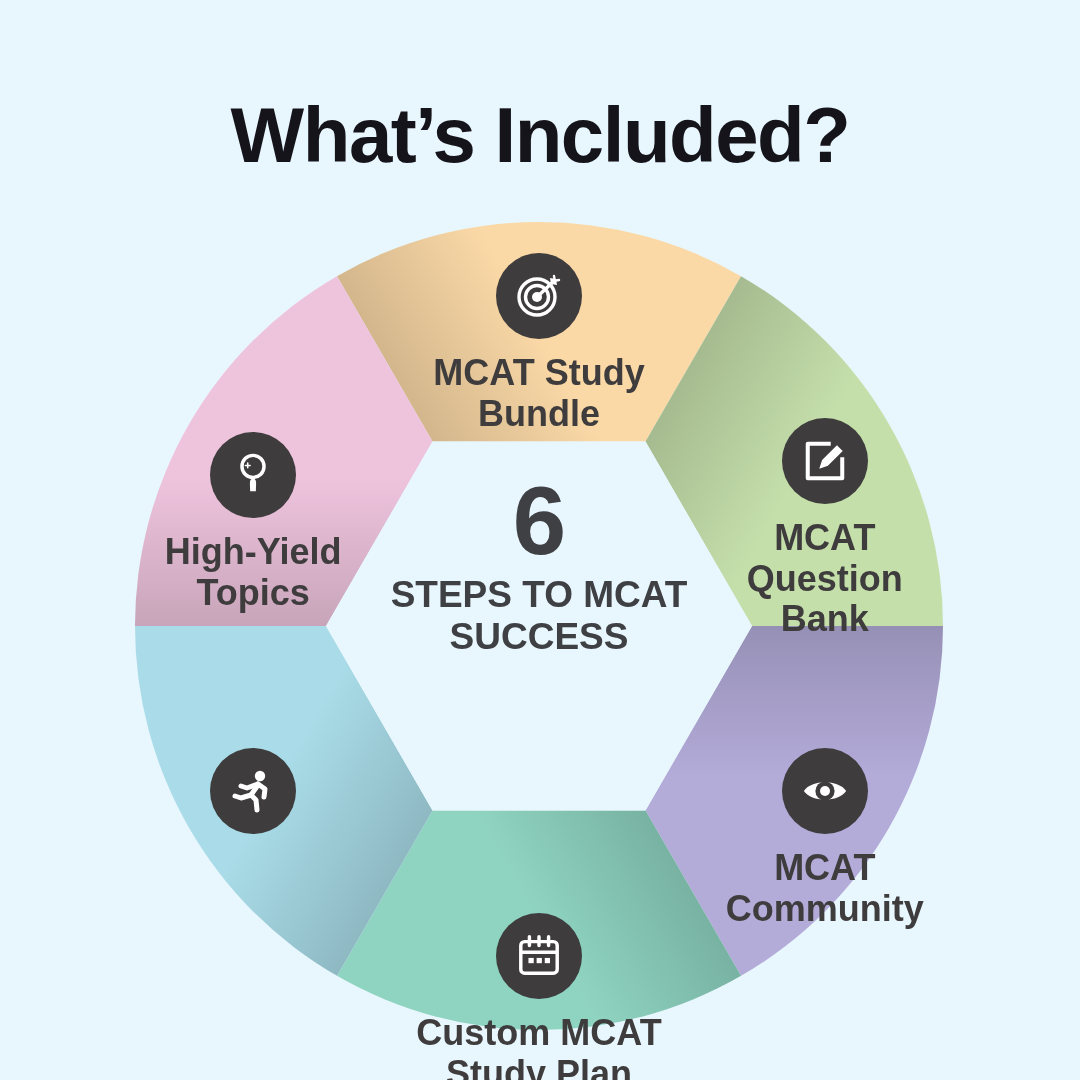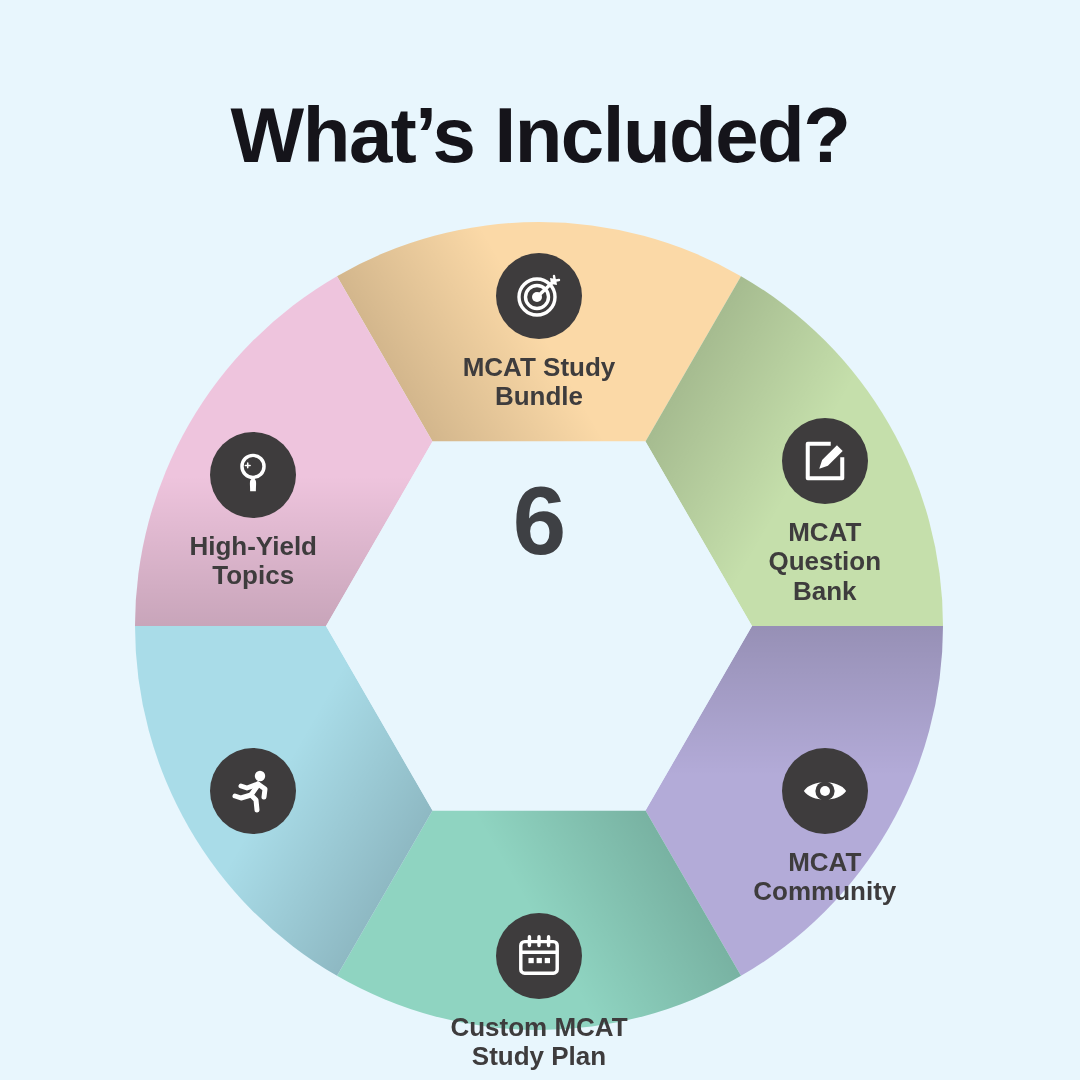--- a/index.html
+++ b/index.html
@@ -85,21 +85,21 @@
     margin: 0 auto;
     border-radius: 50%;
     background: #3e3c3d;
     display: flex;
     align-items: center;
     justify-content: center;
   }
   .seg-icon svg { display: block; }
   .seg-label {
     margin-top: 14px;
-    font-size: 26px;
+    font-size: 36px;
     font-weight: bold;
     line-height: 1.13;
     color: #3e3c3d;
     white-space: pre-line;
   }
 </style>
 </head>
 <body>
 
 <div id="stage">
@@ -151,20 +151,23 @@
           <path d="M 337.0000000000001 975.8742631289133 A 404 404 0 0 1 135 626 L 326 626 L 432.50000000000006 810.4634110060854 Z" fill="url(#gr4)"></path>
           <path d="M 135 626 A 404 404 0 0 1 336.99999999999983 276.1257368710869 L 432.4999999999999 441.5365889939146 L 326 626 Z" fill="#eec4dd"></path>
           <path d="M 135 626 A 404 404 0 0 1 336.99999999999983 276.1257368710869 L 432.4999999999999 441.5365889939146 L 326 626 Z" fill="url(#gr5)"></path>
         </g>
       <path id="inner-hex" d="M 432.50000000000006 441.53658899391456 L 645.5 441.5365889939146 L 752 626 L 645.5 810.4634110060854 L 432.50000000000006 810.4634110060854 L 326 626 Z" fill="#e8f6fd"></path>
     </svg>
   </div>
 
   <div id="center-block">
     <div id="center-number">6</div>
+    <div id="center-caption">STEPS TO
+MCAT
+SUCCESS</div>
   </div>
 
   <div id="items-layer">
       <div class="seg-item" style="left: 539px; top: 253px;">
         <div class="seg-icon">
           <svg width="48" height="48" viewBox="0 0 48 48" fill="none">
             <circle cx="22" cy="25" r="18" stroke="#fff" stroke-width="3.4"></circle>
             <circle cx="22" cy="25" r="11.5" stroke="#fff" stroke-width="3.4"></circle>
             <circle cx="22" cy="25" r="5" fill="#fff"></circle>
             <path d="M22 25 L39 9" stroke="#fff" stroke-width="3.4" stroke-linecap="round"></path>

